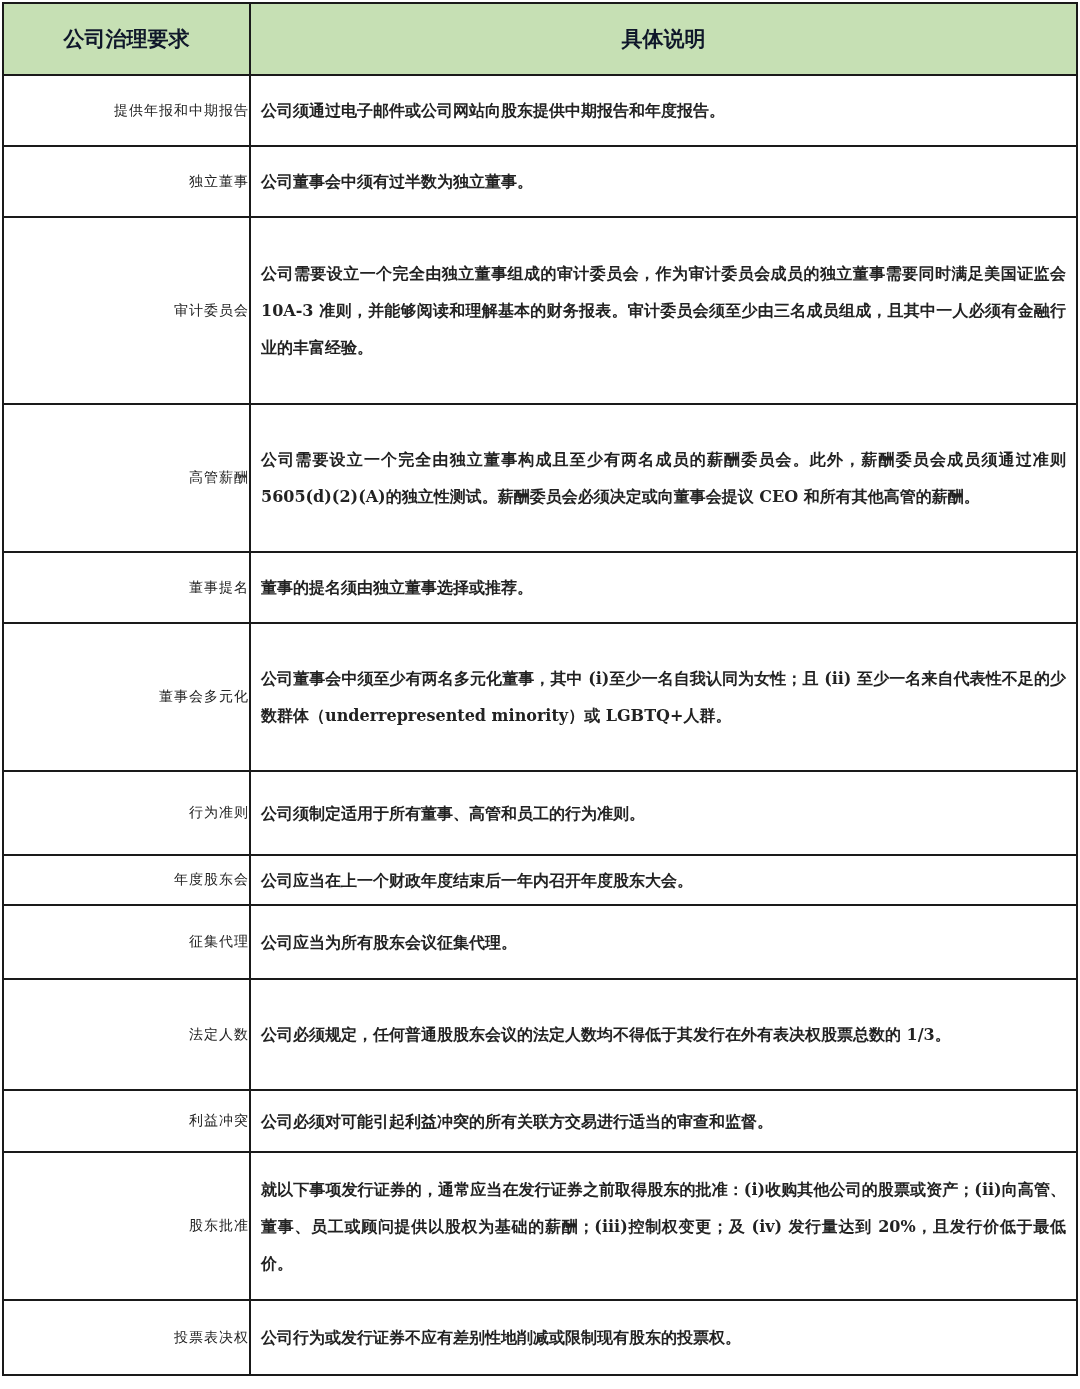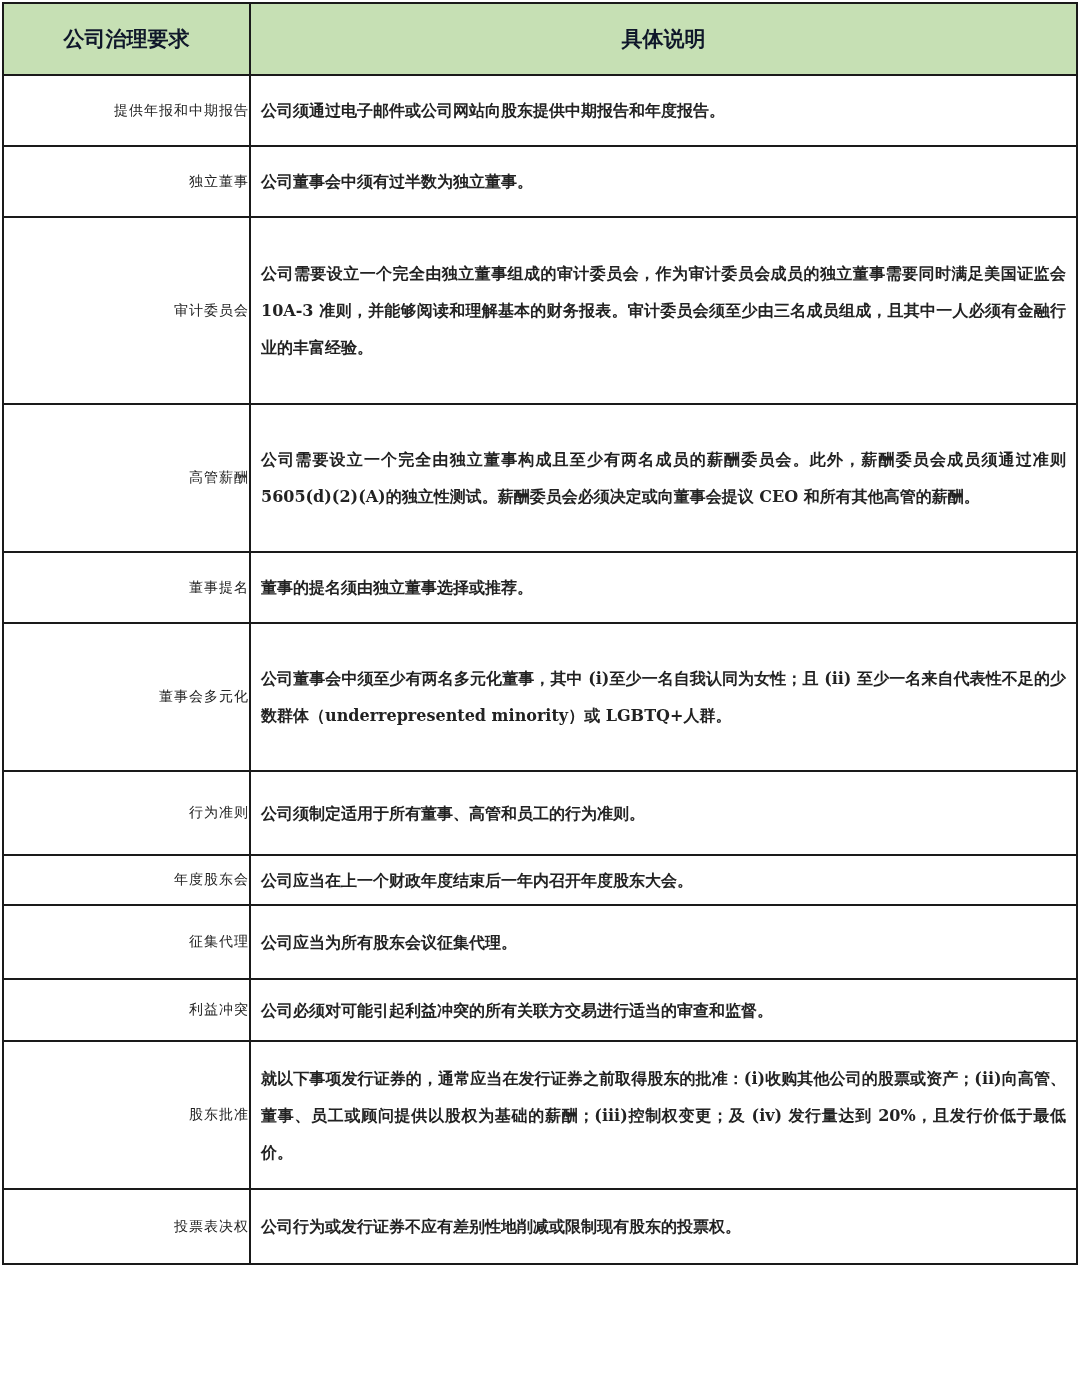--- a/index.html
+++ b/index.html
@@ -87,20 +87,24 @@
       <td class="desc">公司须制定适用于所有董事、高管和员工的行为准则。</td>
     </tr>
     <tr style="height:50px">
       <td class="req">年度股东会</td>
       <td class="desc">公司应当在上一个财政年度结束后一年内召开年度股东大会。</td>
     </tr>
     <tr style="height:74px">
       <td class="req">征集代理</td>
       <td class="desc">公司应当为所有股东会议征集代理。</td>
     </tr>
+    <tr style="height:111px">
+      <td class="req">法定人数</td>
+      <td class="desc">公司必须规定，任何普通股股东会议的法定人数均不得低于其发行在外有表决权股票总数的 1/3。</td>
+    </tr>
     <tr style="height:62px">
       <td class="req">利益冲突</td>
       <td class="desc">公司必须对可能引起利益冲突的所有关联方交易进行适当的审查和监督。</td>
     </tr>
     <tr style="height:148px">
       <td class="req">股东批准</td>
       <td class="desc">就以下事项发行证券的，通常应当在发行证券之前取得股东的批准：(i)收购其他公司的股票或资产；(ii)向高管、董事、员工或顾问提供以股权为基础的薪酬；(iii)控制权变更；及 (iv) 发行量达到 20%，且发行价低于最低价。</td>
     </tr>
     <tr style="height:75px">
       <td class="req">投票表决权</td>

